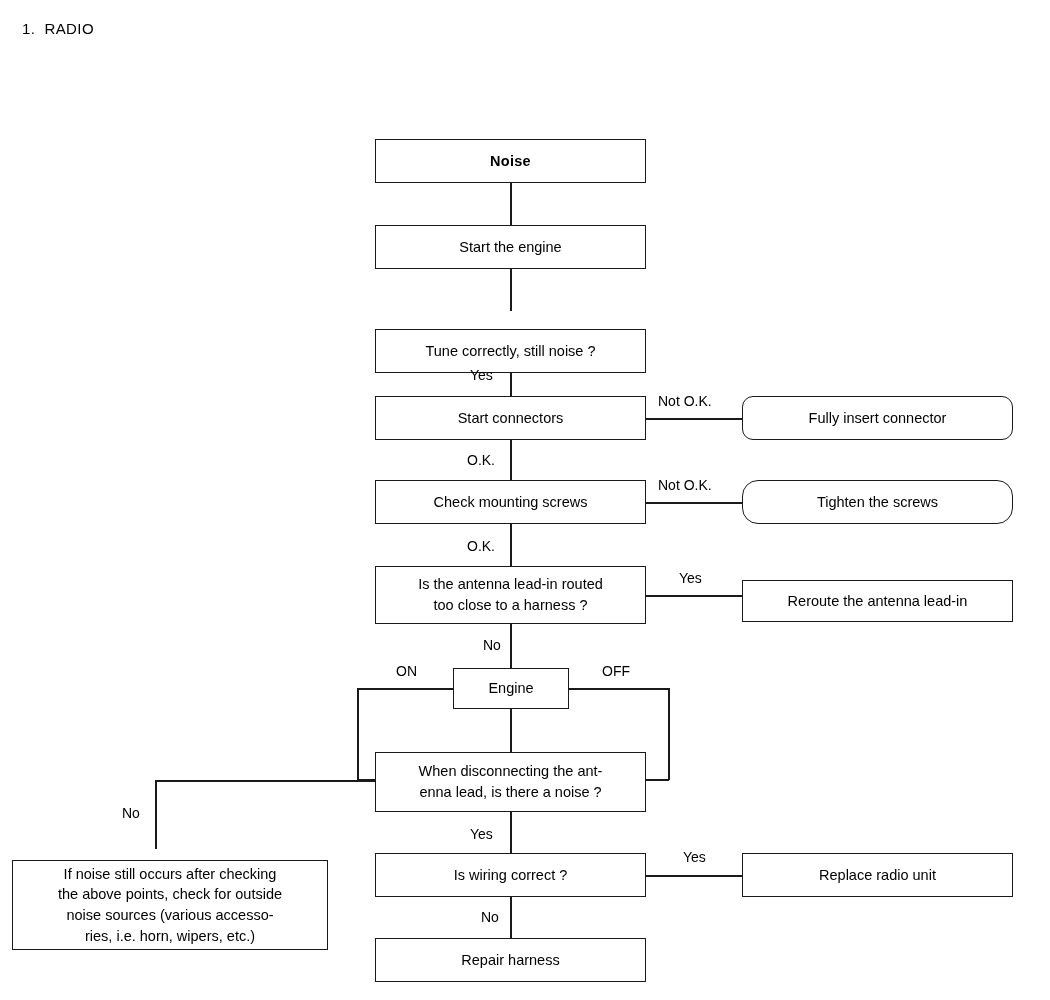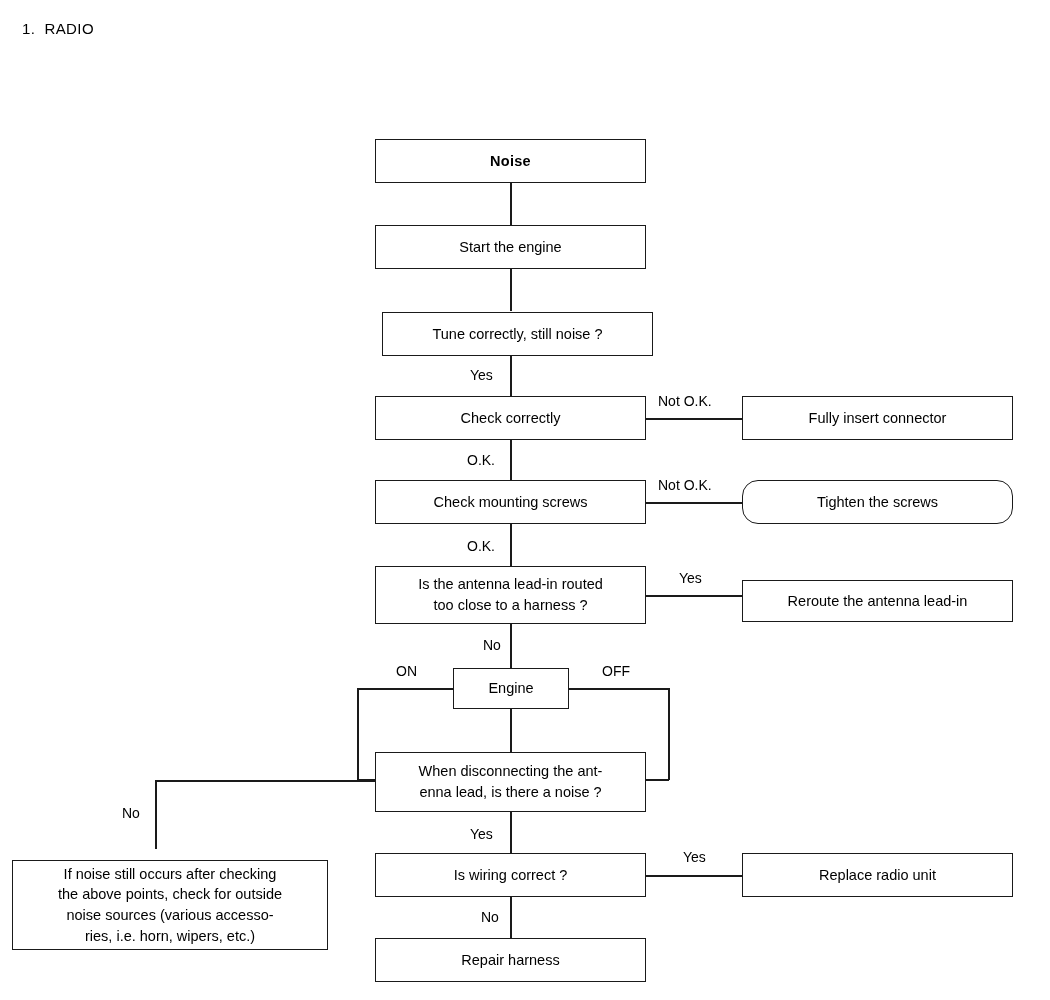--- a/index.html
+++ b/index.html
@@ -99,27 +99,27 @@
       <div class="ln h" style="left: 646px; top: 875px; width: 96px;"></div>
       <div class="ln v" style="left: 510px; top: 897px; height: 42px;"></div>
     </div>
   <div id="node-layer">
       <div class="node center bold" style="left: 375px; top: 139px; width: 271px; height: 44px;">
         <span class="txt">Noise</span>
       </div>
       <div class="node center" style="left: 375px; top: 225px; width: 271px; height: 44px;">
         <span class="txt">Start the engine</span>
       </div>
-      <div class="node center" style="left: 375px; top: 312px; width: 271px; height: 44px; margin-left: 7px;">
+      <div class="node center" style="left: 375px; top: 329px; width: 271px; height: 44px;">
         <span class="txt">Tune correctly, still noise ?</span>
       </div>
       <div class="node center" style="left: 375px; top: 396px; width: 271px; height: 44px;">
-        <span class="txt">Check correctly</span>
+        <span class="txt">Start connectors</span>
       </div>
-      <div class="node center" style="left: 742px; top: 396px; width: 271px; height: 44px;">
+      <div class="node center" style="left: 742px; top: 396px; width: 271px; height: 44px; border-radius: 11px;">
         <span class="txt">Fully insert connector</span>
       </div>
       <div class="node center" style="left: 375px; top: 480px; width: 271px; height: 44px;">
         <span class="txt">Check mounting screws</span>
       </div>
       <div class="node center" style="left: 742px; top: 480px; width: 271px; height: 44px; border-radius: 16px;">
         <span class="txt">Tighten the screws</span>
       </div>
       <div class="node left" style="left: 375px; top: 566px; width: 271px; height: 58px;">
         <span class="txt">Is the antenna lead-in routed

